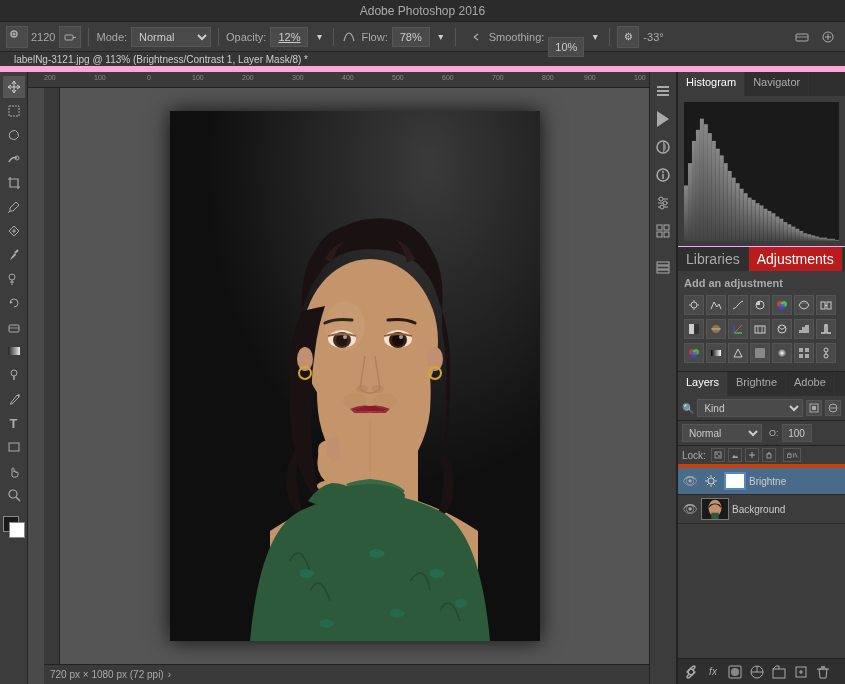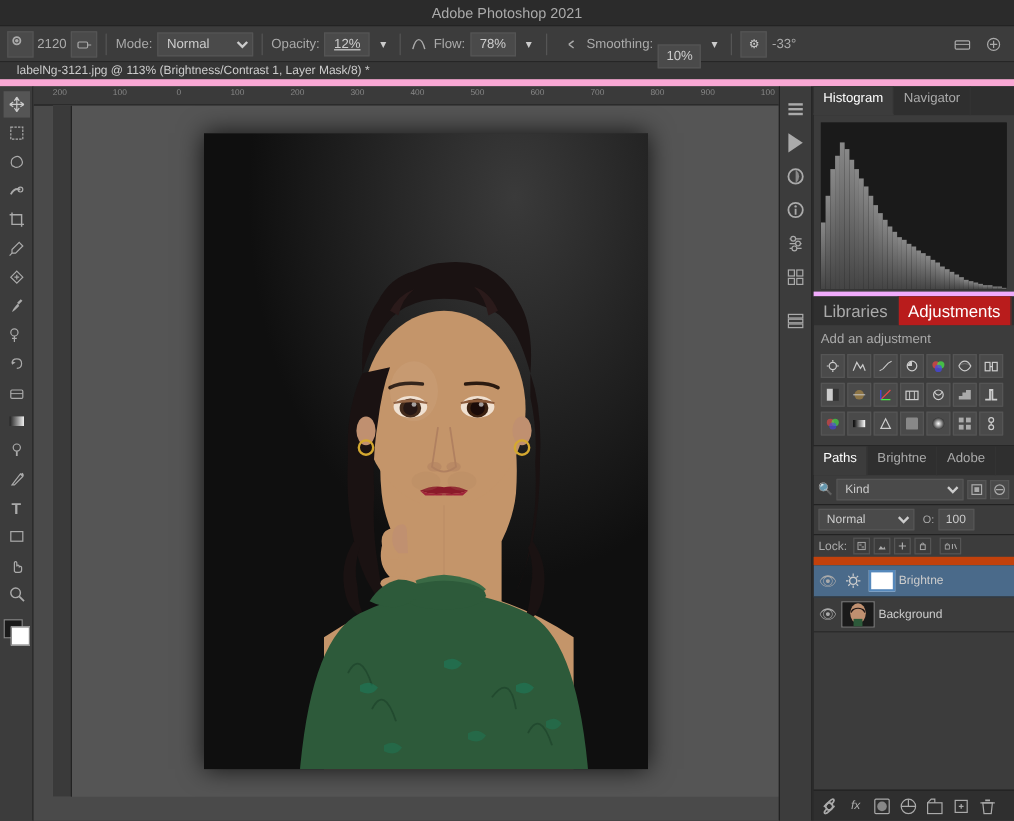--- a/index.html
+++ b/index.html
@@ -233,21 +233,21 @@
       display: flex;
       align-items: center;
       justify-content: center;
       cursor: pointer;
       font-size: 11px;
     }
 
     
     #histogram-panel {
       height: 175px;
-      border-bottom: 4px solid #f0abfc;
+      border-bottom: 1px solid #f0abfc;
     }
 
     .panel-tabs {
       display: flex;
       background: #2f2f2f;
       height: 24px;
     }
 
     .panel-tab {
       padding: 4px 8px;
@@ -297,20 +297,21 @@
       border-right: 1px solid #333;
     }
 
     .adj-tab.active {
       background: #b91c1c;
       color: #fff;
     }
 
     #adj-content {
       padding: 6px;
+      font-weight: bold;
     }
 
     .adj-label {
       font-size: 11px;
       color: #aaa;
       margin-bottom: 6px;
     }
 
     .adj-icons-row {
       display: flex;
@@ -417,21 +418,21 @@
       font-size: 9px;
       color: #aaa;
       margin-left: 4px;
     }
 
     #layers-lock-row {
       display: flex;
       align-items: center;
       padding: 2px 4px;
       gap: 3px;
-      border-bottom: 7px solid #c2410c;
+      border-bottom: 4px solid #c2410c;
       text-align: right;
     }
 
     .lock-label {
       font-size: 10px;
       color: #aaa;
       margin-right: 2px;
     }
 
     .lock-icon {
@@ -546,21 +547,21 @@
       border-top: 8px solid transparent;
       border-bottom: 8px solid transparent;
       border-left: 12px solid #aaa;
       display: inline-block;
     }
   </style>
 </head>
 <body>
 
 <div id="title-bar">
-  <span>Adobe Photoshop 2021</span>
+  <span>Adobe Photoshop 2016</span>
 </div>
 
 <div id="top-toolbar">
 
   <div class="toolbar-group">
     <div class="tool-icon-btn" title="Brush Tool">
       <svg width="14" height="14" viewBox="0 0 14 14">
         <circle cx="4" cy="4" r="3" fill="none" stroke="#aaa" stroke-width="1.5"></circle>
         <circle cx="4" cy="4" r="1.5" fill="#aaa"></circle>
       </svg>
@@ -925,20 +926,24 @@
 
             <path d="M138,390 Q148,375 162,372 Q175,372 185,380 Q175,392 160,395 Q148,395 138,390 Z" fill="#2d5a3a"></path>
 
             <ellipse cx="175" cy="215" rx="20" ry="25" fill="white" opacity="0.05"></ellipse>
             <ellipse cx="185" cy="290" rx="12" ry="8" fill="#b08060" opacity="0.2"></ellipse>
             <ellipse cx="215" cy="290" rx="12" ry="8" fill="#b08060" opacity="0.2"></ellipse>
           </svg>
         </div>
       </div>
 
+      <div id="status-bar">
+        <span>720 px × 1080 px (72 ppi)</span>
+        <span>›</span>
+      </div>
     </div>
 
     <div id="right-panels" style="position:absolute;right:0;top:0;bottom:0;width:168px;">
 
       <div id="histogram-panel">
         <div class="panel-tabs">
           <div class="panel-tab active">Histogram</div>
           <div class="panel-tab">Navigator</div>
         </div>
         <div id="histogram-content">
@@ -1154,21 +1159,21 @@
                 <circle cx="6" cy="9" r="2" fill="none" stroke="#ccc" stroke-width="1"></circle>
                 <line x1="6" y1="5" x2="6" y2="7" stroke="#ccc" stroke-width="1"></line>
               </svg>
             </div>
           </div>
         </div>
       </div>
 
       <div id="layers-panel">
         <div id="layers-tabs">
-          <div class="layer-tab active">Paths</div>
+          <div class="layer-tab active">Layers</div>
           <div class="layer-tab">Brightne</div>
           <div class="layer-tab">Adobe</div>
         </div>
         <div id="layers-content">
 
           <div id="layers-filter-row">
             <div style="color:#aaa;font-size:10px;">🔍</div>
             <select class="layers-filter-select">
               <option>Kind</option>
             </select>

